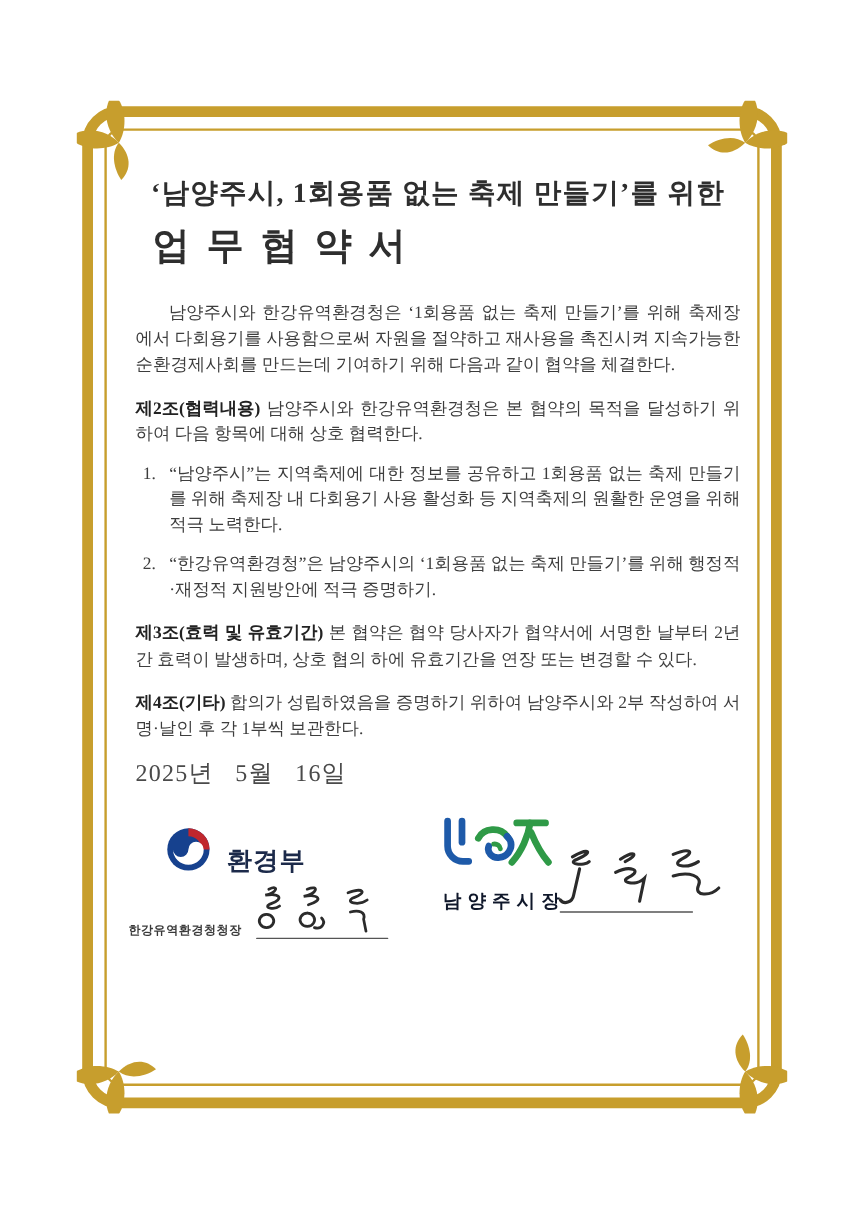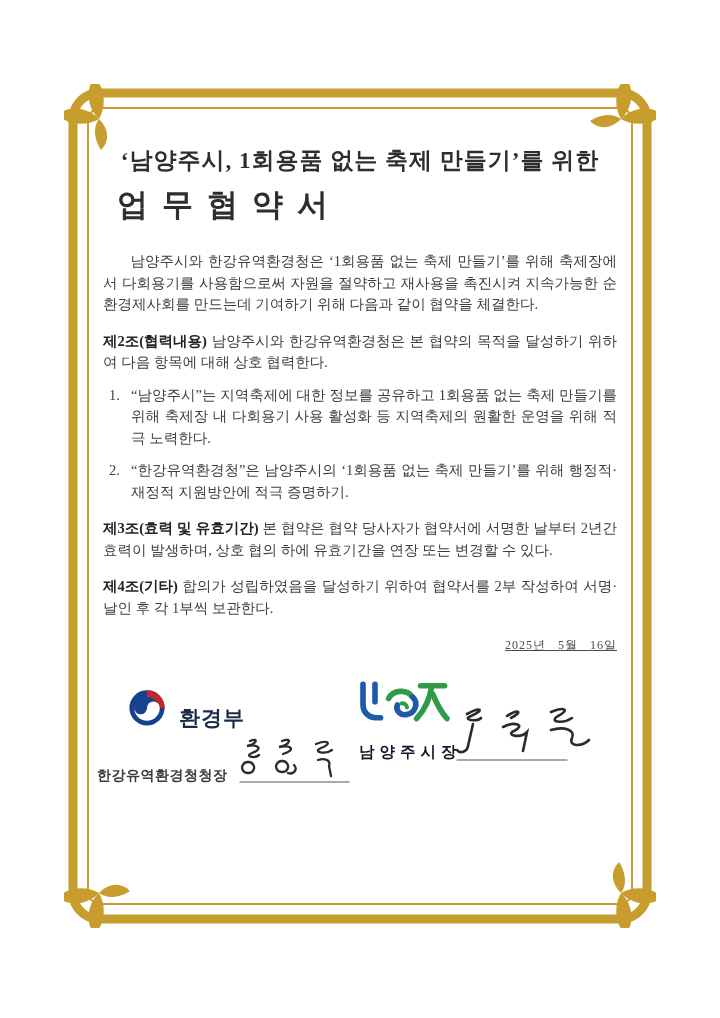--- a/index.html
+++ b/index.html
@@ -7,21 +7,21 @@
     width:720px;height:1018px;
     background:#ffffff;
     font-family:"Liberation Serif","DejaVu Serif",serif;
     color:#3d3d3d;
     position:relative;
     overflow:hidden;
   }
   .page{position:absolute;inset:0;background:#fff;}
   .frame{position:absolute;left:64px;top:84px;width:592px;height:844px;pointer-events:none;}
   .content{
-    position:absolute;left:103px;right:103px;top:146px;
+    position:absolute;left:113px;right:103px;top:146px;
     font-size:14.5px;line-height:21.5px;
     text-align:justify;
   }
   .title1{
     margin:0;text-align:center;
     font-size:23px;line-height:30px;font-weight:bold;color:#2e2e2e;
     letter-spacing:1px;
   }
   .title2{
     margin:10px 0 0 0;text-align:left;
@@ -29,31 +29,31 @@
     letter-spacing:14px;text-indent:14px;
   }
   .preamble{margin:27px 0 0 0;text-indent:1.9em;}
   .article{margin:15px 0 0 0;}
   .article .h{font-weight:bold;color:#222;}
   .list{margin:9px 0 0 6px;}
   .li{display:flex;margin-top:11px;}
   .li .num{flex:0 0 22px;}
   .li .txt{flex:1;text-align:justify;}
   .date{
-    margin:16px 0 0 0;text-align:right;
-    font-size:12px;white-space:pre;letter-spacing:1px;color:#4a4a4a;text-decoration:underline;
+    margin:16px 0 0 0;text-align:left;
+    font-size:20px;white-space:pre;letter-spacing:1px;color:#4a4a4a;
   }
   .sigs{position:relative;height:160px;margin-top:22px;}
   .org-row{position:absolute;left:22px;top:6px;display:flex;align-items:flex-end;gap:10px;}
   .org-name{
     font-family:"Liberation Sans","DejaVu Sans",sans-serif;
     font-size:21px;font-weight:bold;color:#1c2a4a;letter-spacing:1px;
   }
   .left-sig-row{position:absolute;left:-6px;top:56px;display:flex;align-items:flex-end;}
-  .sig-title{font-size:14px;font-weight:bold;color:#3a3a3a;letter-spacing:0.5px;white-space:nowrap;}
+  .sig-title{font-size:10px;font-weight:bold;color:#3a3a3a;letter-spacing:0.5px;white-space:nowrap;}
   .nyj-logo{position:absolute;left:252px;top:-4px;}
   .right-title{position:absolute;left:256px;top:62px;font-size:15.5px;font-weight:bold;color:#0f172a;letter-spacing:5px;white-space:nowrap;}
   .sig-svg{display:block;}
   .left-sig{margin-left:8px;}
   .right-sig{position:absolute;left:346px;top:22px;}
 </style>
 </head>
 <body>
 
 <div class="page">
@@ -90,21 +90,21 @@
         <span class="txt">“남양주시”는 지역축제에 대한 정보를 공유하고 1회용품 없는 축제 만들기를 위해 축제장 내 다회용기 사용 활성화 등 지역축제의 원활한 운영을 위해 적극 노력한다.</span>
       </div>
       <div class="li">
         <span class="num">2.</span>
         <span class="txt">“한강유역환경청”은 남양주시의 ‘1회용품 없는 축제 만들기’를 위해 행정적·재정적 지원방안에 적극 증명하기.</span>
       </div>
     </div>
 
     <p class="article"><span class="h">제3조(효력 및 유효기간)</span> <span>본 협약은 협약 당사자가 협약서에 서명한 날부터 2년간 효력이 발생하며, 상호 협의 하에 유효기간을 연장 또는 변경할 수 있다.</span></p>
 
-    <p class="article"><span class="h">제4조(기타)</span> <span>합의가 성립하였음을 달성하기 위하여 협약서를 2부 작성하여 서명·날인 후 각 1부씩 보관한다.</span></p>
+    <p class="article"><span class="h">제4조(기타)</span> <span>합의가 성립하였음을 증명하기 위하여 남양주시와 2부 작성하여 서명·날인 후 각 1부씩 보관한다.</span></p>
 
     <p class="date">2025년   5월   16일</p>
 
     <div class="sigs">
 
       <div class="org-row">
         <svg width="44" height="44" viewBox="0 0 100 100" xmlns="http://www.w3.org/2000/svg">
           <circle cx="50" cy="52" r="40" fill="#16418e"></circle>
           <path d="M50,12 a40,40 0 0,1 40,40 l-15,0 a25,25 0 0,0 -25,-25 Z" fill="#c0272d"></path>
           <path d="M21,52 a29,29 0 0,0 58,0 a14.5,14.5 0 0,0 -29,0 a14.5,14.5 0 0,1 -29,0 Z" fill="#ffffff"></path>

